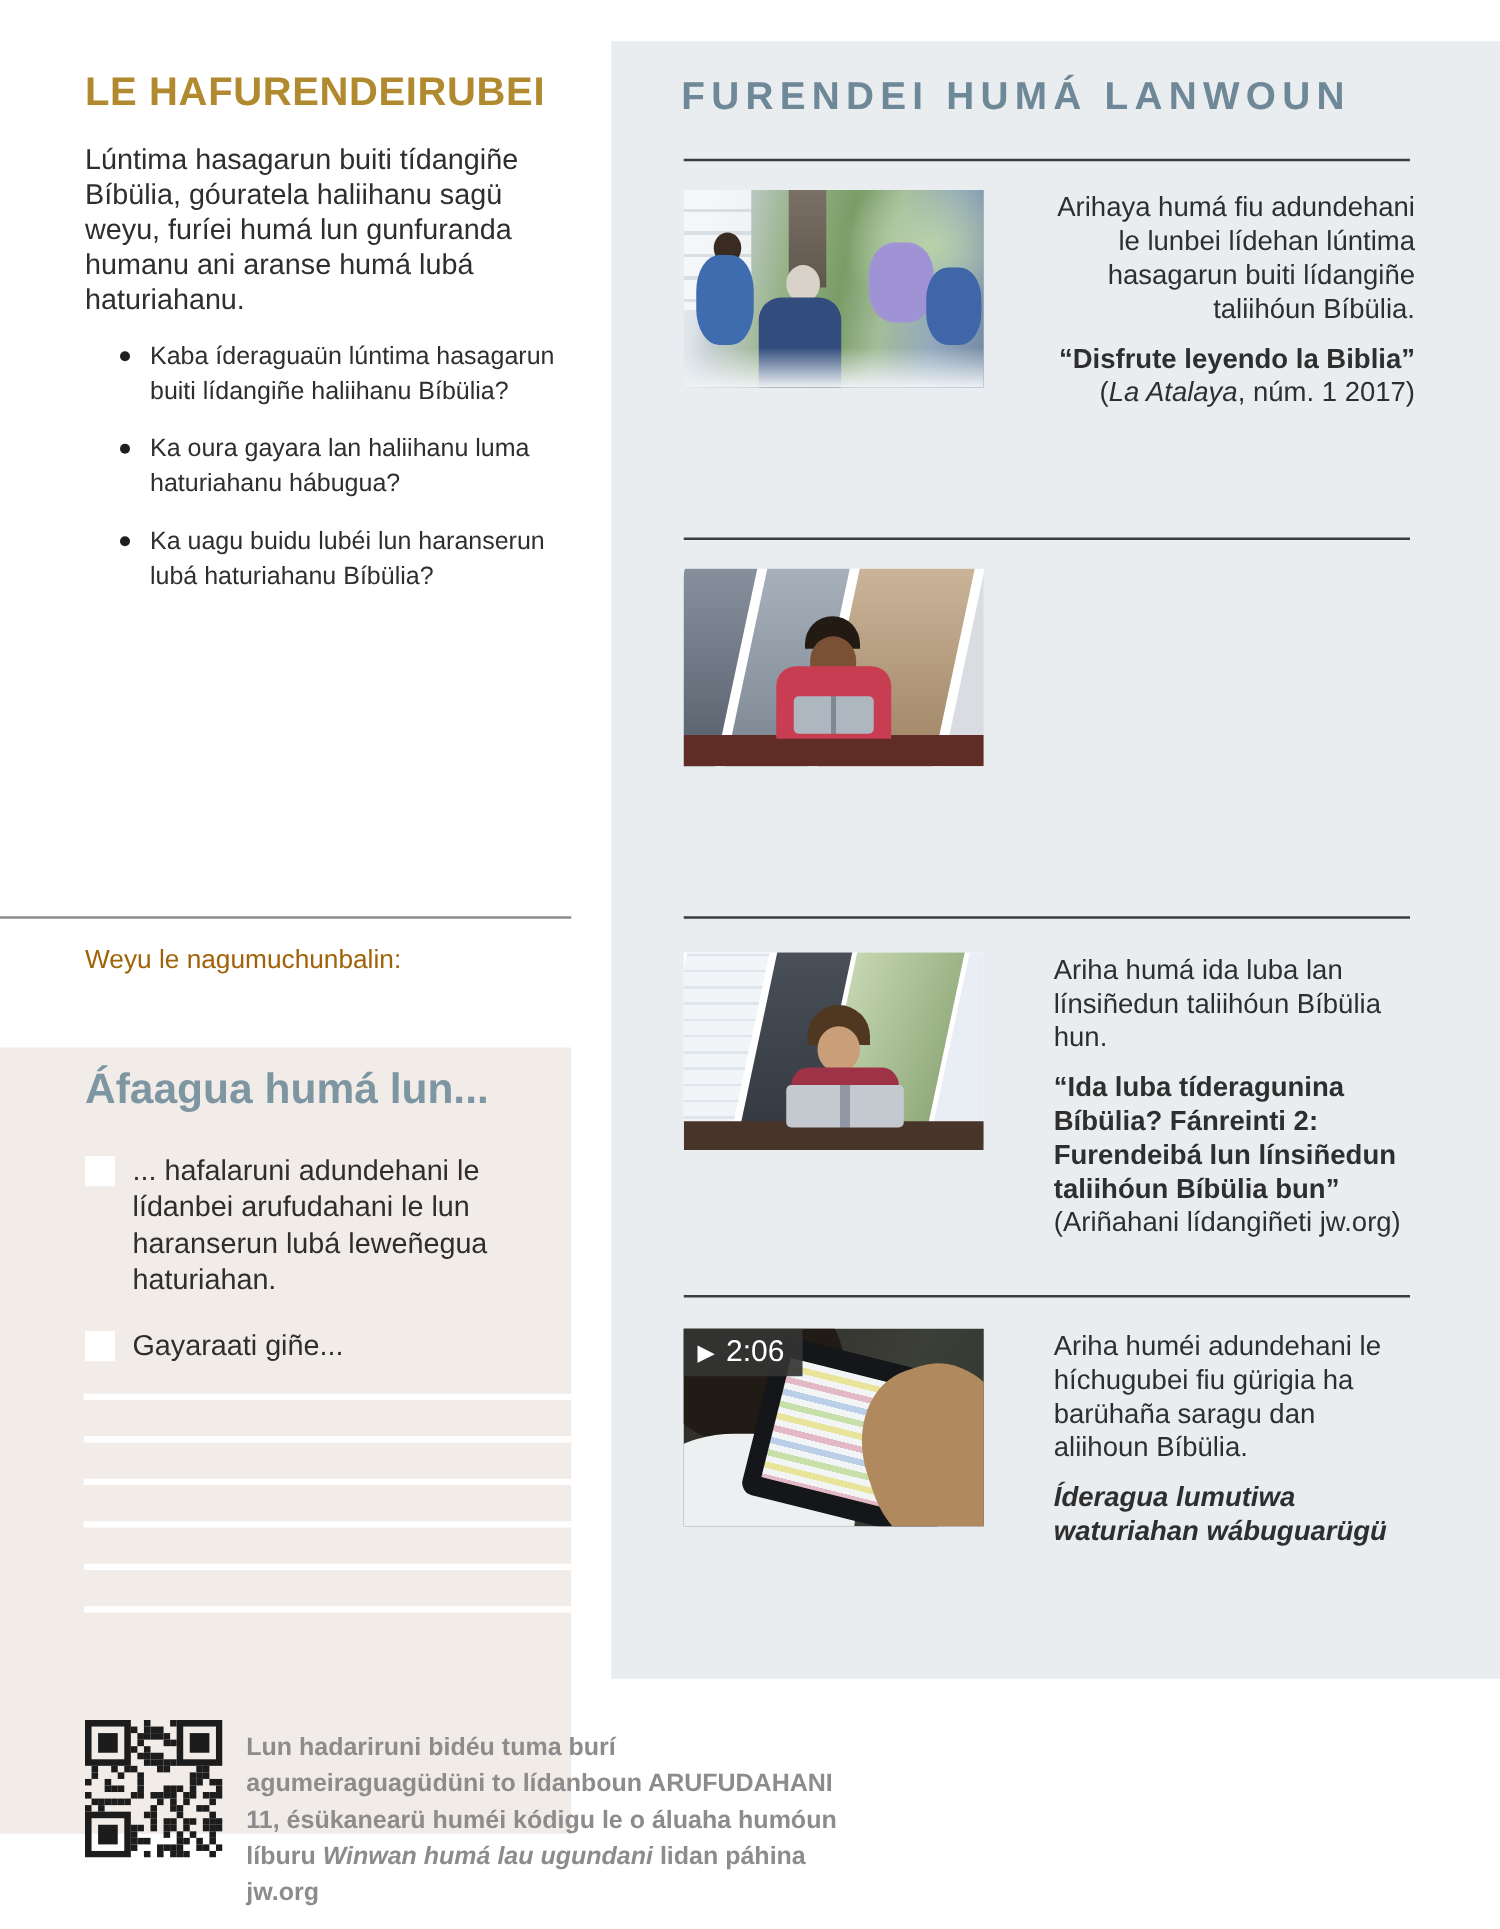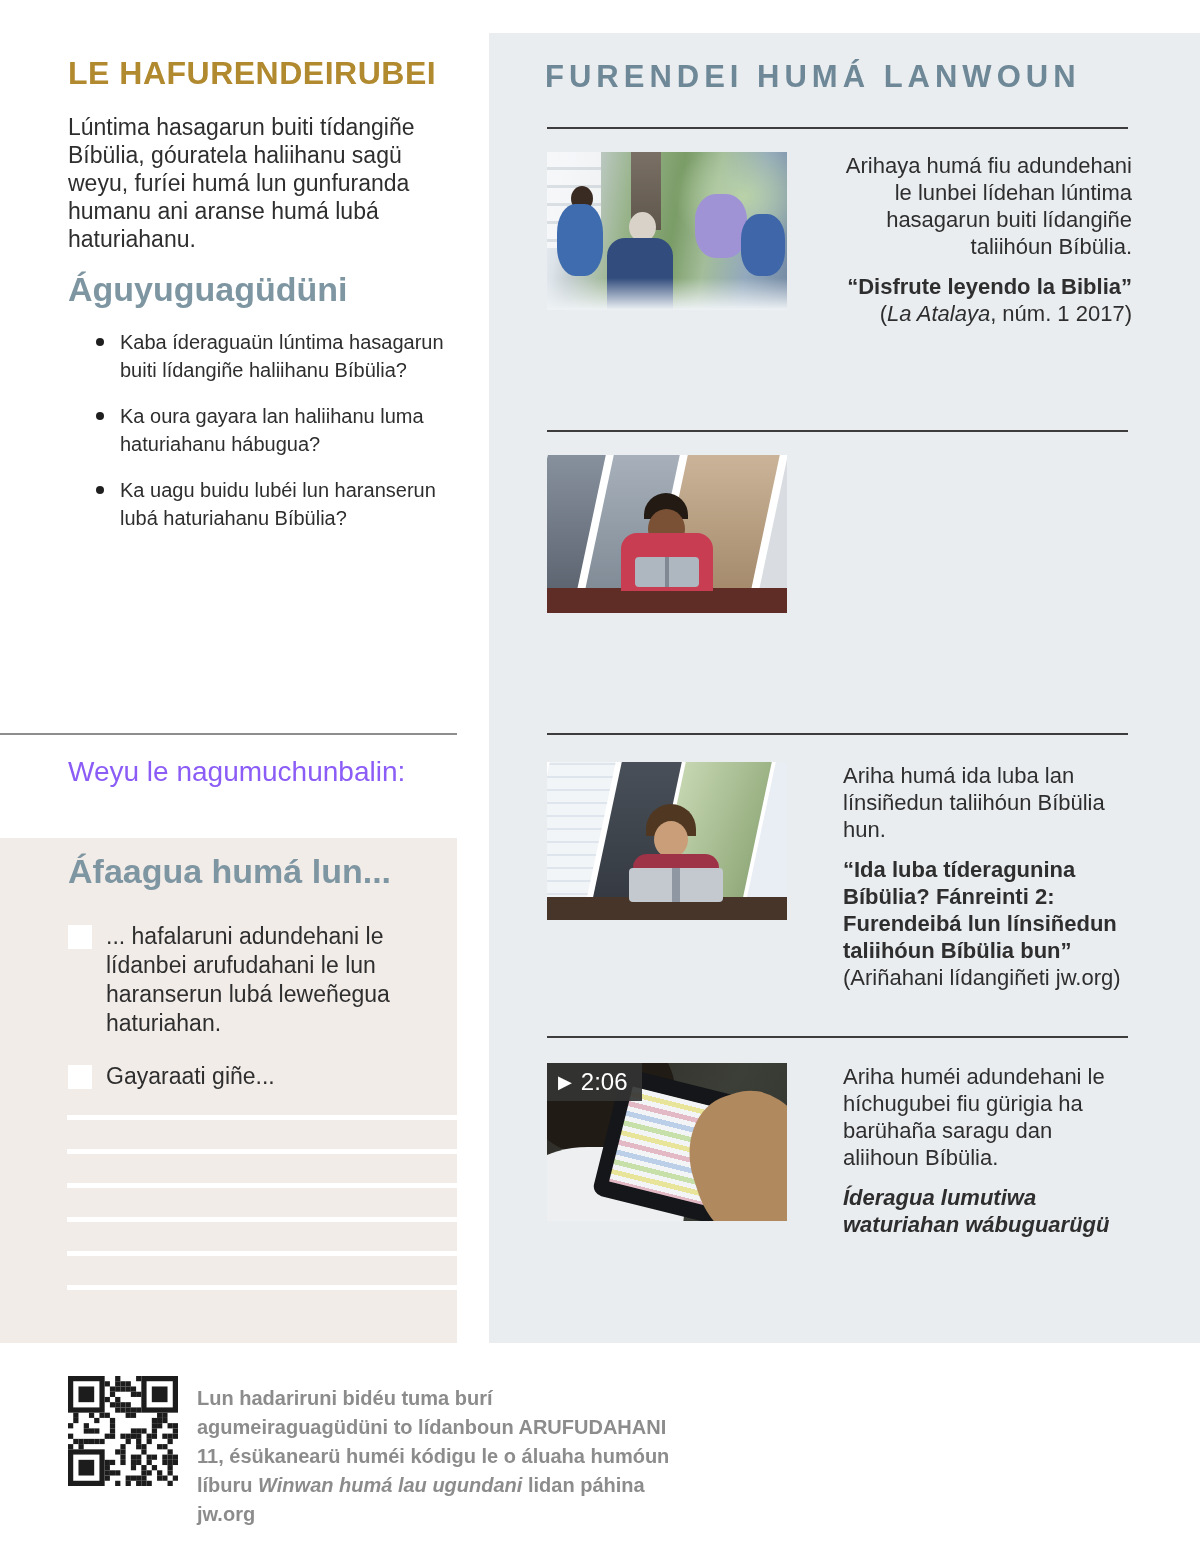--- a/index.html
+++ b/index.html
@@ -10,23 +10,23 @@
   
   .left-col { position:absolute; left:68px; top:56px; width:395px; }
   .article-title { font-size:32px; font-weight:700; color:#b1892e; letter-spacing:.5px; line-height:1.1; }
   .intro { margin-top:22px; font-size:23px; line-height:28px; color:#2e2e2e; }
   .subheading { margin-top:16px; font-size:34px; font-weight:700; color:#7e96a2; line-height:1.2; }
   .bullets { margin-top:18px; list-style:none; }
   .bullets li { position:relative; padding-left:52px; margin-bottom:18px; font-size:20px; line-height:28px; }
   .bullets li::before { content:""; position:absolute; left:28px; top:10px; width:8px; height:8px; border-radius:50%; background:#1f1f1f; }
 
   .left-rule { position:absolute; left:0; top:733px; width:457px; height:2px; background:#8d8d8d; }
-  .date-label { position:absolute; left:68px; top:756px; font-size:28px; color:#8b5cf6; }
-
-  .goal-box { position:absolute; left:0; top:838px; width:457px; height:505px; background:#f2ece9; }
+  .date-label { position:absolute; left:68px; top:756px; font-size:21px; color:#a16207; }
+
+  .goal-box { position:absolute; left:0; top:838px; width:457px; height:629px; background:#f2ece9; }
   .goal-title { position:absolute; left:68px; top:14px; font-size:34px; font-weight:700; color:#7e96a2; }
   .check-row { position:absolute; left:68px; display:flex; gap:14px; width:345px; }
   .check-row.r1 { top:84px; }
   .check-row.r2 { top:224px; }
   .checkbox { width:24px; height:24px; background:#ffffff; flex:0 0 auto; margin-top:3px; }
   .check-text { font-size:23px; line-height:29px; color:#2e2e2e; }
   .write-line { position:absolute; left:67px; width:390px; height:5px; background:#ffffff; }
 
   
   .panel { position:absolute; left:489px; top:33px; width:711px; height:1310px; background:#e9edf0; }
@@ -104,21 +104,20 @@
   .footer-note { position:absolute; left:197px; top:1384px; width:487px; font-size:20px; font-weight:700; color:#8c8c8c; line-height:29px; }
 </style>
 </head>
 <body>
 
 <div class="page">
 
   <div class="left-col">
     <div class="article-title">LE HAFURENDEIRUBEI</div>
     <p class="intro">Lúntima hasagarun buiti tídangiñe Bíbülia, góuratela haliihanu sagü weyu, furíei humá lun gunfuranda humanu ani aranse humá lubá haturiahanu.</p>
-    <div class="subheading">Águyuguagüdüni</div>
     <ul class="bullets">
       <li>Kaba íderaguaün lúntima hasagarun buiti lídangiñe haliihanu Bíbülia?</li>
       <li>Ka oura gayara lan haliihanu luma haturiahanu hábugua?</li>
       <li>Ka uagu buidu lubéi lun haranserun lubá haturiahanu Bíbülia?</li>
     </ul>
   </div>
 
   <div class="left-rule"></div>
   <div class="date-label">Weyu le nagumuchunbalin:</div>
 

